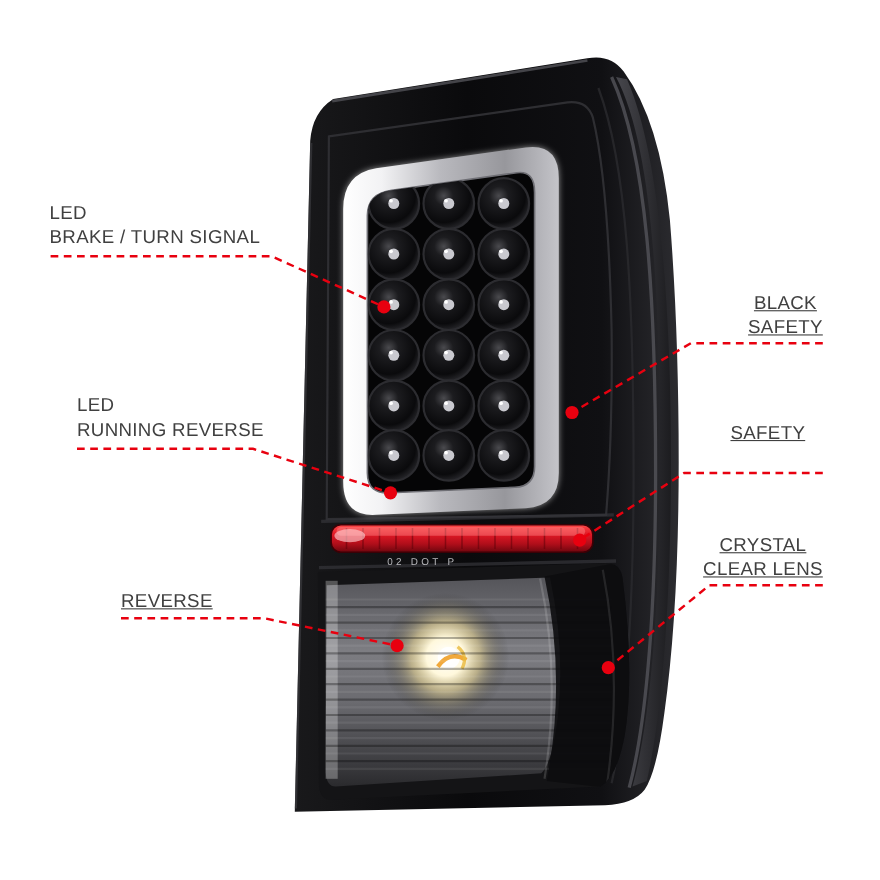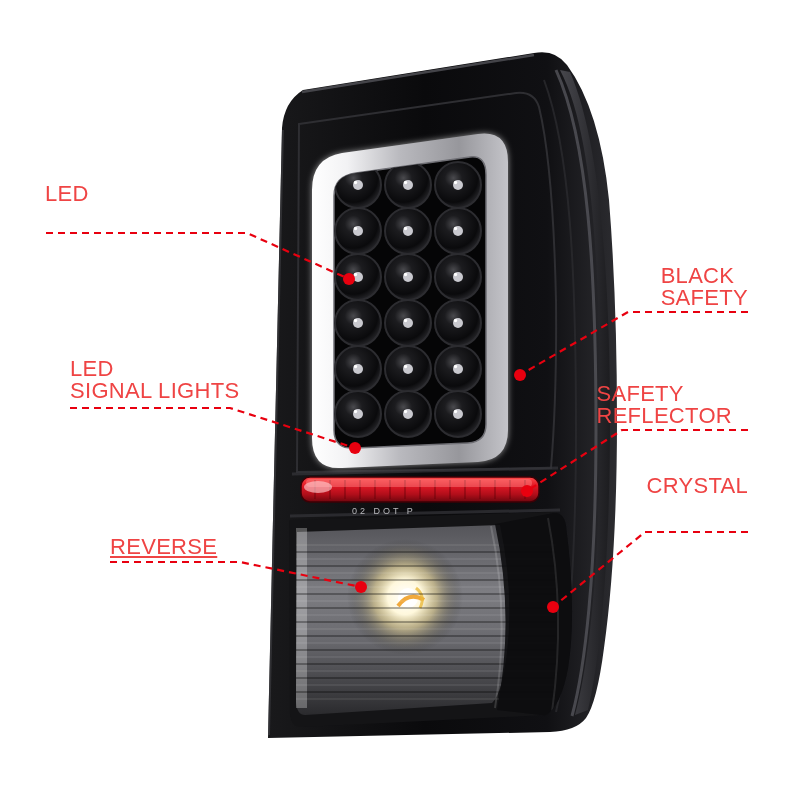--- a/index.html
+++ b/index.html
@@ -15,28 +15,28 @@
     background: #ffffff;
     overflow: hidden;
   }
   .figure-svg {
     position: absolute;
     left: 0;
     top: 0;
   }
   .callout {
     position: absolute;
-    color: #ef4444;
-    font-size: 22px;
+    color: #404040;
+    font-size: 17px;
     line-height: 22px;
     letter-spacing: 0.3px;
     font-weight: 400;
     white-space: nowrap;
   }
-  .callout.right { text-align: left; }
+  .callout.right { text-align: center; text-decoration: underline; }
 </style>
 </head>
 <body>
 
 <div class="stage">
 
   <svg class="figure-svg" width="800" height="800" viewBox="0 0 800 800">
     <defs>
       <linearGradient id="housingGrad" x1="0" y1="0" x2="1" y2="0">
         <stop offset="0" stop-color="#19191b"></stop>
@@ -185,38 +185,39 @@
       <circle cx="355" cy="448" r="6"></circle>
       <circle cx="361" cy="587" r="6"></circle>
       <circle cx="520" cy="375" r="6"></circle>
       <circle cx="527" cy="491" r="6"></circle>
       <circle cx="553" cy="607" r="6"></circle>
     </g>
   </svg>
 
   <div class="callout left" style="left:45px; top:183px;">
     <div>LED</div>
+    <div>BRAKE / TURN SIGNAL</div>
   </div>
 
   <div class="callout left" style="left:70px; top:358px;">
     <div>LED</div>
-    <div>SIGNAL LIGHTS</div>
+    <div>RUNNING REVERSE</div>
   </div>
 
   <div class="callout left" style="left:110px; top:536px;text-decoration:underline;">
     <div>REVERSE</div>
   </div>
 
   <div class="callout right" style="right:52px; top:265px;">
     <div>BLACK</div>
     <div>SAFETY</div>
   </div>
 
   <div class="callout right" style="right:68px; top:383px;">
     <div>SAFETY</div>
-    <div>REFLECTOR</div>
-  </div>
-
-  <div class="callout right" style="right:52px; top:475px;">
+  </div>
+
+  <div class="callout right" style="right:52px; top:485px;">
     <div>CRYSTAL</div>
+    <div>CLEAR LENS</div>
   </div>
 
 </div>
 
 </body></html>

